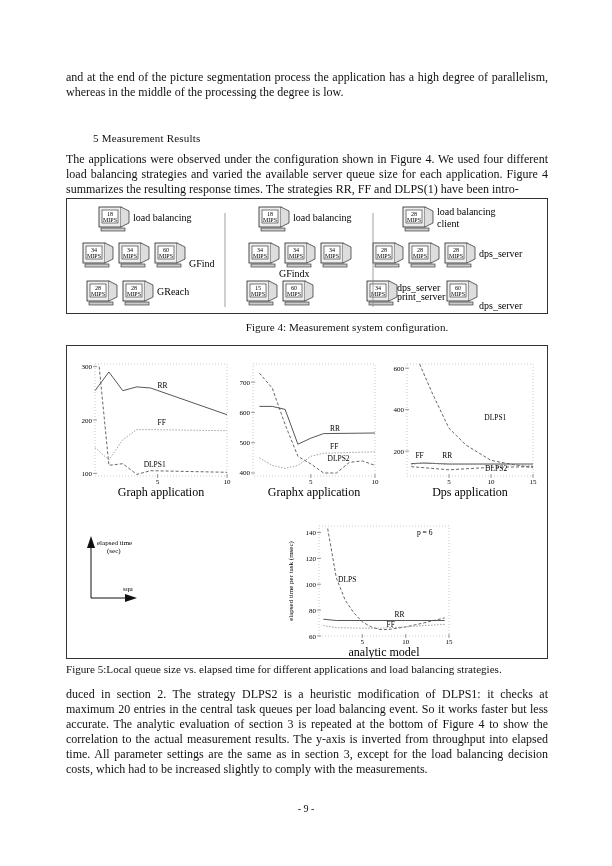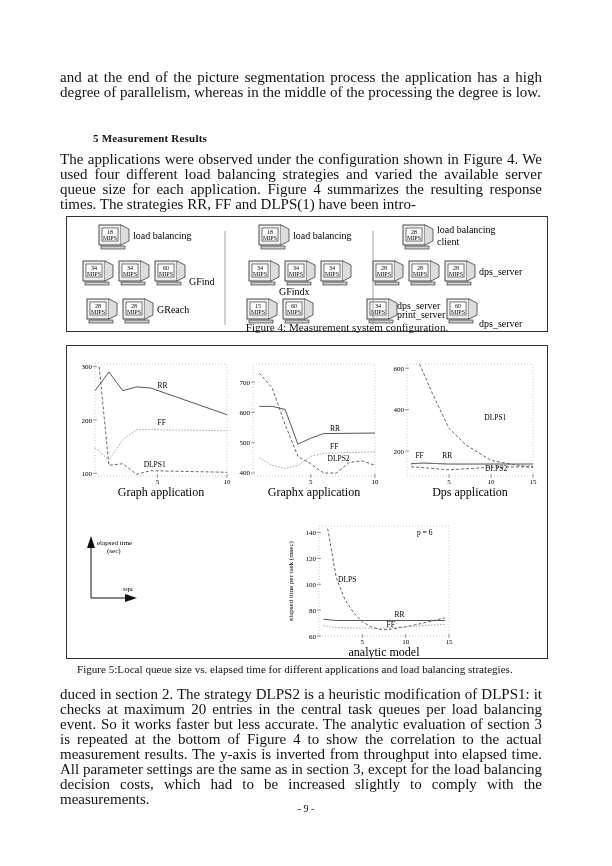--- a/index.html
+++ b/index.html
@@ -1,33 +1,33 @@
 <!DOCTYPE html>
 <html><head>
 <meta charset="utf-8">
 <style>
   html, body { margin: 0; padding: 0; background: #fff; }
   body { width: 612px; height: 866px; position: relative; overflow: hidden;
          font-family: "Liberation Serif", "DejaVu Serif", serif; color: #111; }
-  .para { position: absolute; left: 60px; width: 482px; font-size: 15px; line-height: 15px;
+  .para { position: absolute; left: 66px; width: 482px; font-size: 12px; line-height: 15px;
           text-align: justify; }
-  .heading { position: absolute; left: 66px; top: 132px; font-size: 11px; font-weight: bold; letter-spacing: 0.2px; padding-left: 27px; }
+  .heading { position: absolute; left: 66px; top: 132px; font-size: 11px; font-weight: normal; letter-spacing: 0.2px; padding-left: 27px; }
   .caption { position: absolute; font-size: 11.1px; white-space: nowrap; }
   .figbox { position: absolute; border: 1px solid #333; background: #fff; }
   .page-num { position: absolute; top: 803px; left: 0; width: 612px; text-align: center; font-size: 10px; }
   svg text { font-family: "Liberation Serif", "DejaVu Serif", serif; }
 </style>
 </head>
 <body>
 
 <div class="para" style="top:70px;">and at the end of the picture segmentation process the application has a high degree of parallelism, whereas in the middle of the processing the degree is low.</div>
 <div class="heading">5 Measurement Results</div>
 <div class="para" style="top:152px;">The applications were observed under the configuration shown in Figure 4. We used four different load balancing strategies and varied the available server queue size for each application. Figure 4 summarizes the resulting response times. The strategies RR, FF and DLPS(1) have been intro-</div>
 
-<div class="figbox" style="left:66px; top:216px; width:480px; height:114px;">
+<div class="figbox" style="left:66px; top:198px; width:480px; height:114px;">
   <svg id="fig4svg" width="480" height="114">
       <g transform="translate(32,8)">
         <rect x="0" y="0" width="22" height="20" fill="#eee" stroke="#222" stroke-width="0.8"></rect>
         <rect x="3" y="3" width="16" height="13" fill="#fff" stroke="#222" stroke-width="0.6"></rect>
         <path d="M22 0 L30 4 L30 16 L22 20" fill="#ddd" stroke="#222" stroke-width="0.7"></path>
         <rect x="2" y="21" width="24" height="3" fill="#ccc" stroke="#222" stroke-width="0.6"></rect>
         <text x="11" y="9" font-size="6" text-anchor="middle">18</text>
         <text x="11" y="15" font-size="6" text-anchor="middle">MIPS</text>
       </g>
       <text x="66" y="22" font-size="10">load balancing</text>
@@ -283,17 +283,17 @@
         <line x1="24" y1="252" x2="24" y2="196" stroke="#111" stroke-width="1"></line>
         <polygon points="20,202 24,190 28,202" fill="#111"></polygon>
         <line x1="24" y1="252" x2="64" y2="252" stroke="#111" stroke-width="1"></line>
         <polygon points="58,248 70,252 58,256" fill="#111"></polygon>
         <text x="30" y="199" font-size="7">elapsed time</text>
         <text x="40" y="207" font-size="7">(sec)</text>
         <text x="56" y="245" font-size="7">squ</text>
       </g>
     </svg>
 </div>
-<div class="caption" style="left:66px; top:663px;margin-left:11px;">Figure 5:Local queue size vs. elapsed time for different applications and load balancing strategies.</div>
+<div class="caption" style="left:66px; top:663px;">Figure 5:Local queue size vs. elapsed time for different applications and load balancing strategies.</div>
 
 <div class="para" style="top:687px;">duced in section 2. The strategy DLPS2 is a heuristic modification of DLPS1: it checks at maximum 20 entries in the central task queues per load balancing event. So it works faster but less accurate. The analytic evaluation of section 3 is repeated at the bottom of Figure 4 to show the correlation to the actual measurement results. The y-axis is inverted from throughput into elapsed time. All parameter settings are the same as in section 3, except for the load balancing decision costs, which had to be increased slightly to comply with the measurements.</div>
 
 <div class="page-num">- 9 -</div>
 
 </body></html>

